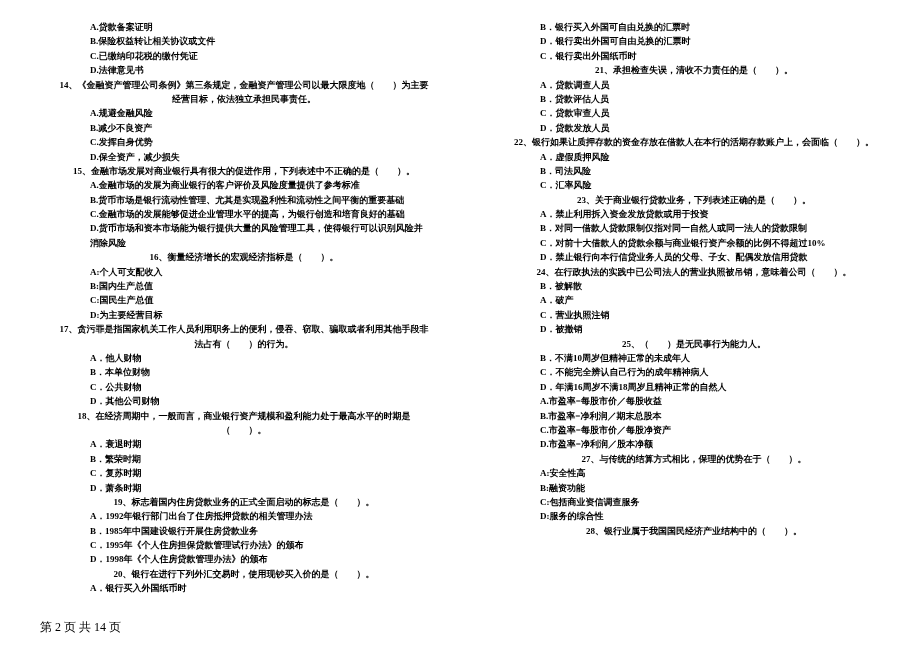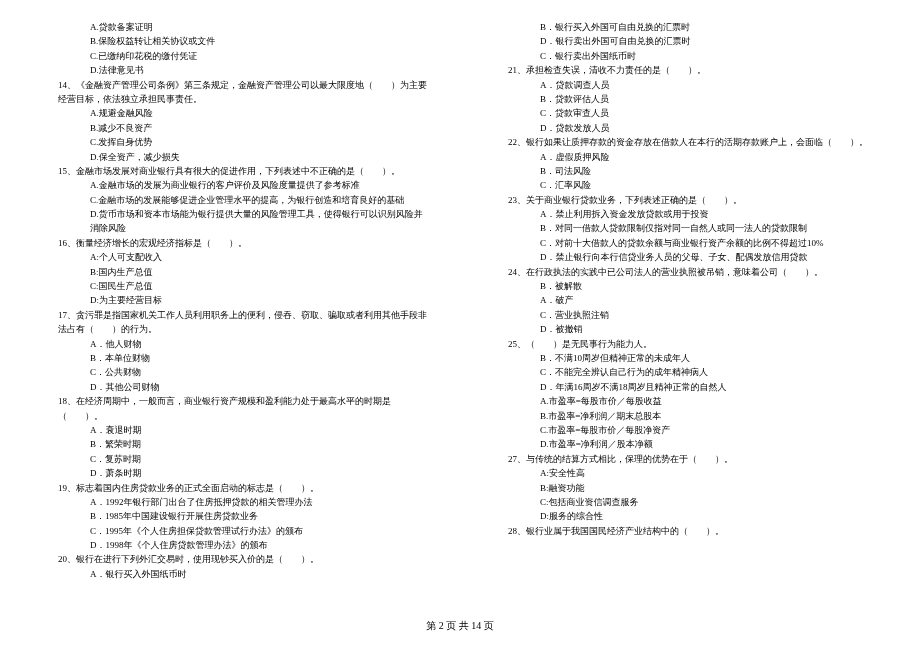--- a/index.html
+++ b/index.html
@@ -15,50 +15,52 @@
       position: relative;
     }
     .columns {
       display: flex;
       gap: 60px;
       height: 590px;
     }
     .col {
       flex: 1;
       width: 50%;
+      font-weight: bold;
     }
     .option {
       padding-left: 50px;
     }
     .question {
       padding-left: 18px;
+      text-align: center;
     }
     .footer {
-      text-align: center;
-      font-size: 10px;
+      font-size: 12px;
       margin-top: 8px;
     }
     .line { white-space: pre-wrap; }
   </style>
 </head>
 <body>
 
 <div class="columns">
   <div class="col" id="col-left">
       <div class="option line">A.贷款备案证明</div>
       <div class="option line">B.保险权益转让相关协议或文件</div>
       <div class="option line">C.已缴纳印花税的缴付凭证</div>
       <div class="option line">D.法律意见书</div>
       <div class="question line">14、《金融资产管理公司条例》第三条规定，金融资产管理公司以最大限度地（　　）为主要经营目标，依法独立承担民事责任。</div>
       <div class="option line">A.规避金融风险</div>
       <div class="option line">B.减少不良资产</div>
       <div class="option line">C.发挥自身优势</div>
       <div class="option line">D.保全资产，减少损失</div>
       <div class="question line">15、金融市场发展对商业银行具有很大的促进作用，下列表述中不正确的是（　　）。</div>
       <div class="option line">A.金融市场的发展为商业银行的客户评价及风险度量提供了参考标准</div>
+      <div class="option line">B.货币市场是银行流动性管理、尤其是实现盈利性和流动性之间平衡的重要基础</div>
       <div class="option line">C.金融市场的发展能够促进企业管理水平的提高，为银行创造和培育良好的基础</div>
       <div class="option line">D.货币市场和资本市场能为银行提供大量的风险管理工具，使得银行可以识别风险并消除风险</div>
       <div class="question line">16、衡量经济增长的宏观经济指标是（　　）。</div>
       <div class="option line">A:个人可支配收入</div>
       <div class="option line">B:国内生产总值</div>
       <div class="option line">C:国民生产总值</div>
       <div class="option line">D:为主要经营目标</div>
       <div class="question line">17、贪污罪是指国家机关工作人员利用职务上的便利，侵吞、窃取、骗取或者利用其他手段非法占有（　　）的行为。</div>
       <div class="option line">A．他人财物</div>
       <div class="option line">B．本单位财物</div>

